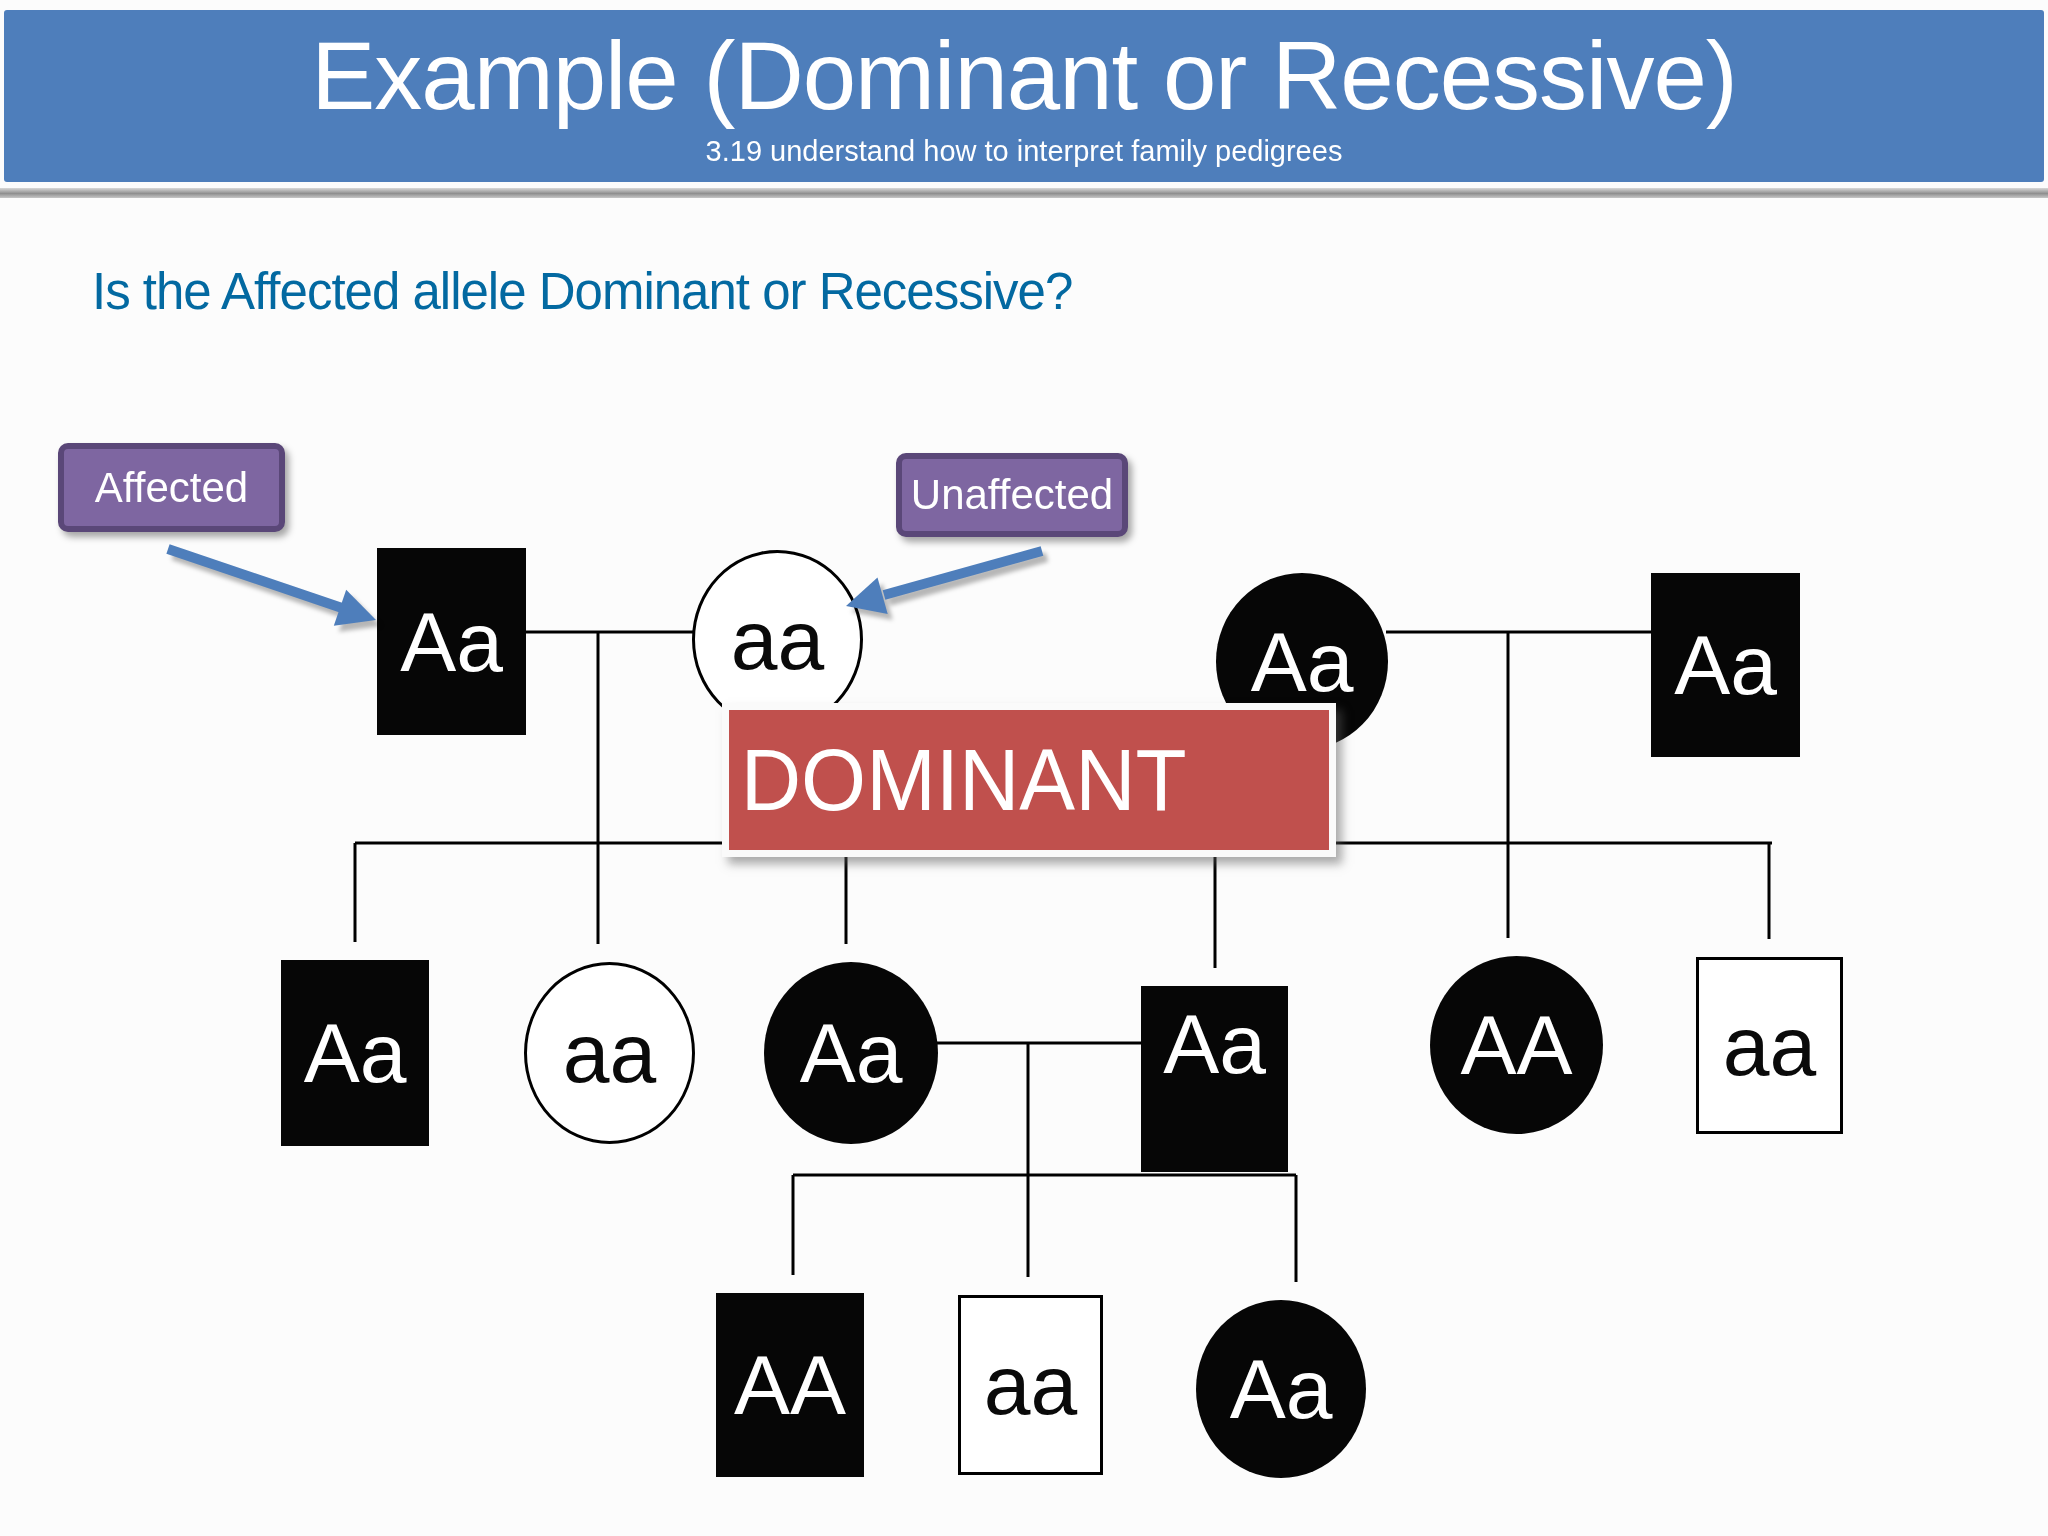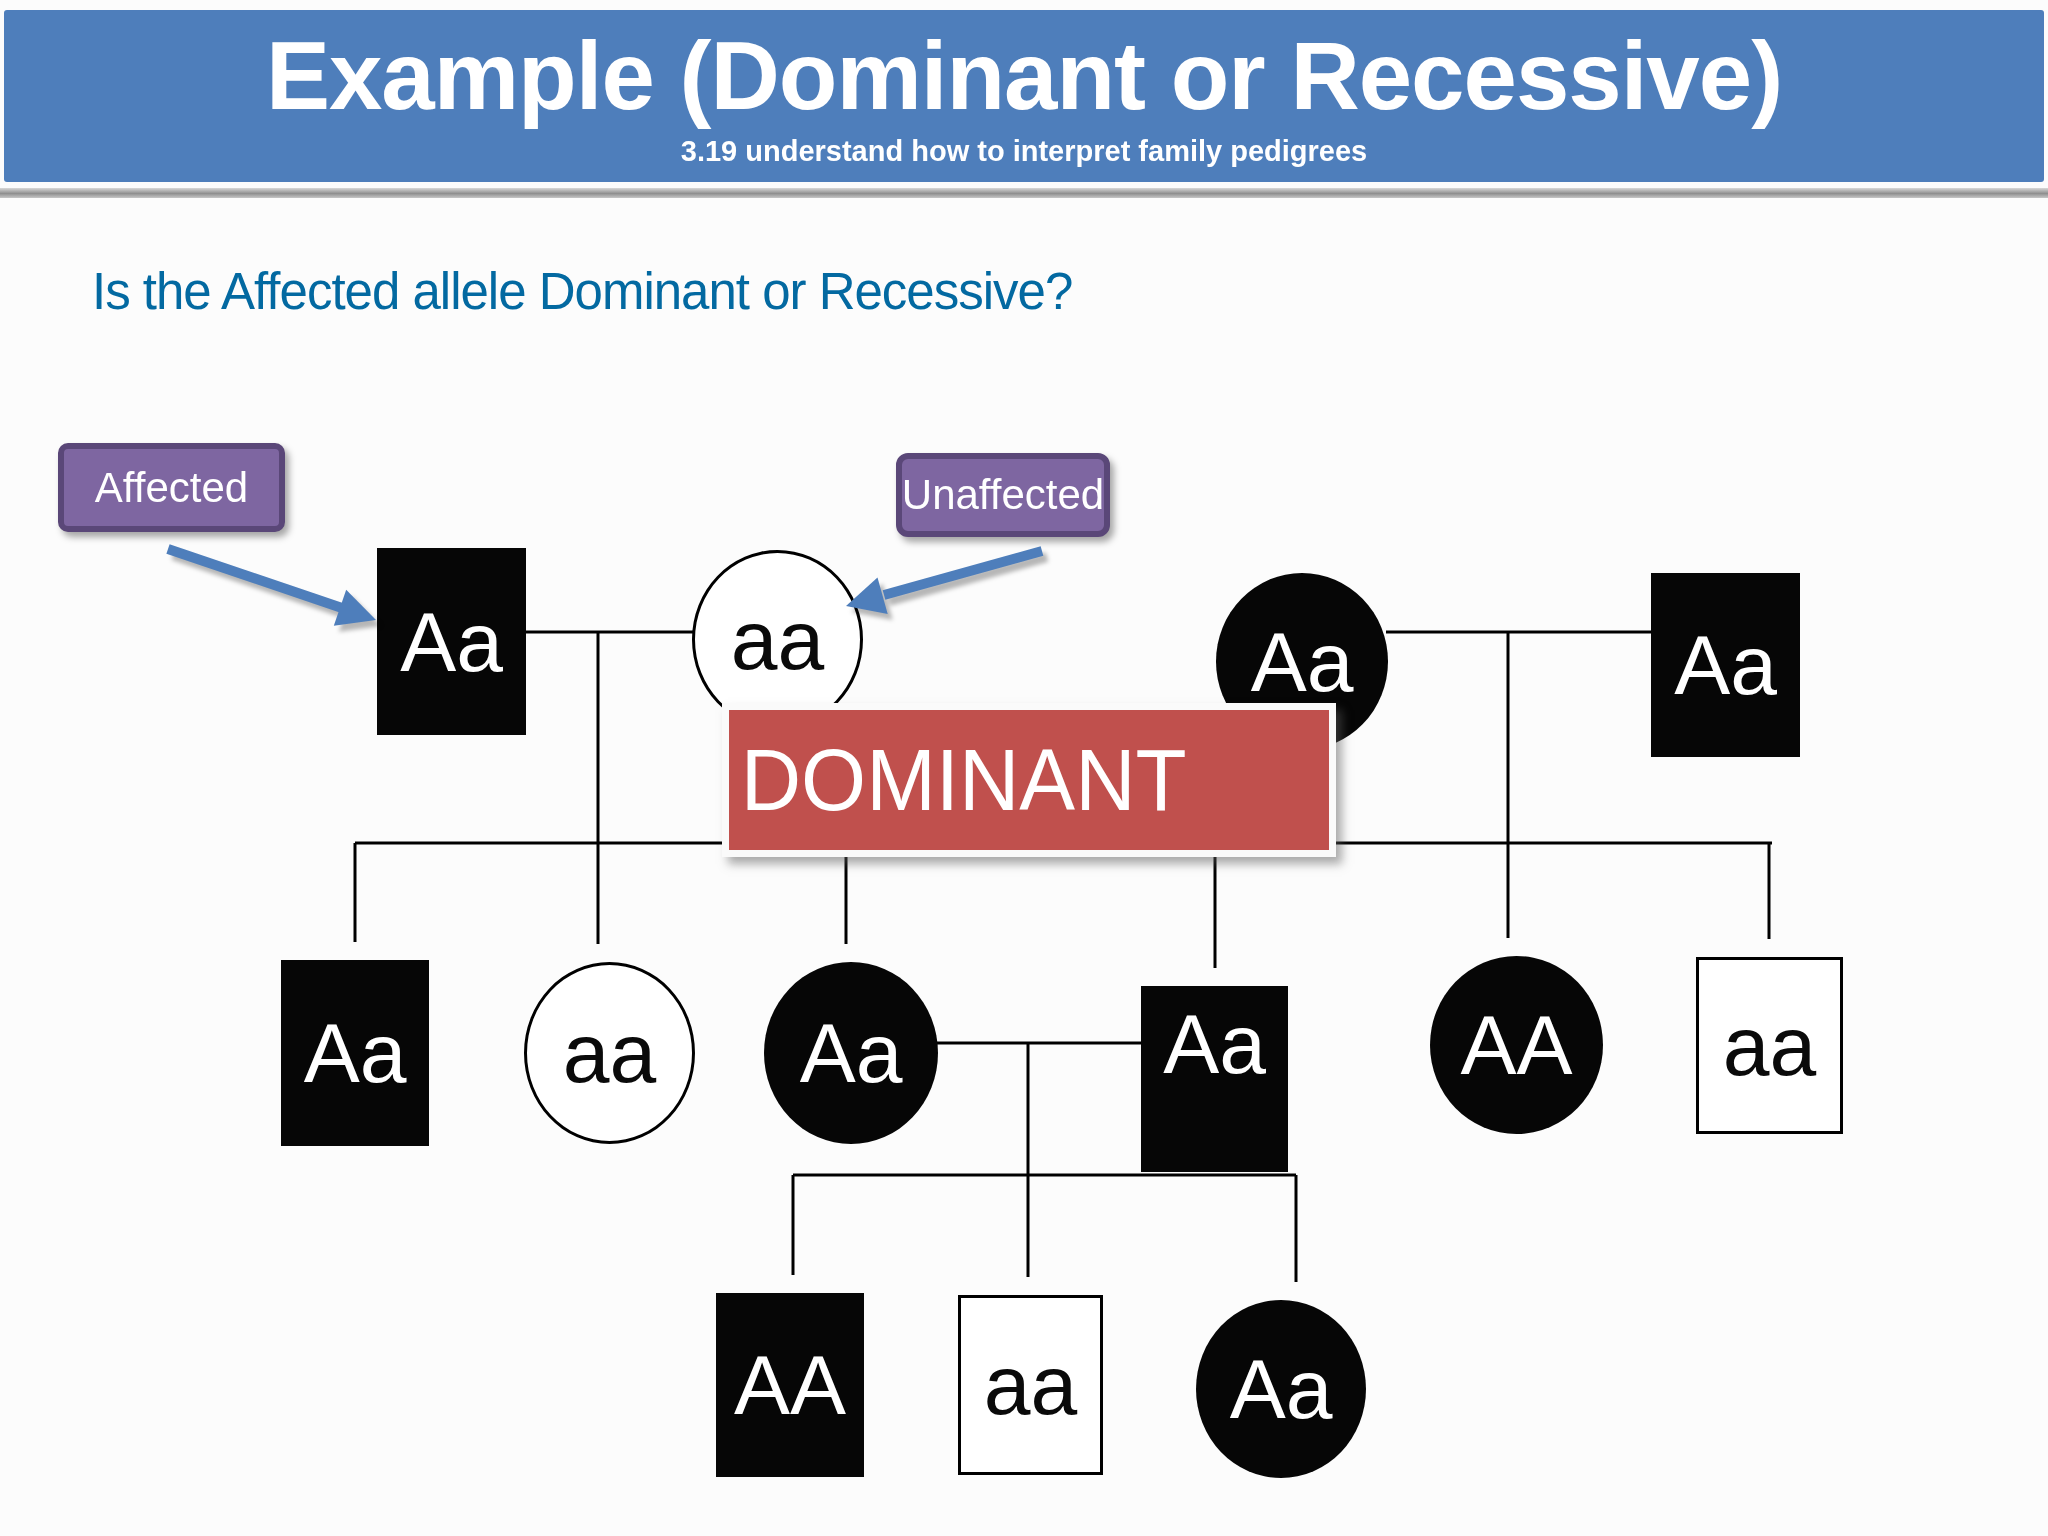--- a/index.html
+++ b/index.html
@@ -15,21 +15,21 @@
   html,body{margin:0;padding:0;}
   body{
     width:2048px;height:1536px;position:relative;overflow:hidden;
     background:#fcfcfc;
     font-family:"Liberation Sans", sans-serif;
   }
   .banner{
     position:absolute;left:4px;top:10px;width:2040px;height:172px;
     background:var(--header-blue);
     border-radius:3px;
-    display:flex;flex-direction:column;align-items:center;justify-content:flex-start;font-weight:bold;
+    display:flex;flex-direction:column;align-items:center;justify-content:flex-start;
   }
   .banner .title{
     color:#fff;font-size:96px;line-height:1.08;margin-top:14px;
     letter-spacing:-1px;white-space:nowrap;
   }
   .banner .subtitle{
     color:#fff;font-size:29px;line-height:1;margin-top:9px;white-space:nowrap;
   }
   .divider{
     position:absolute;left:0;top:188px;width:2048px;height:10px;
@@ -42,21 +42,21 @@
   .tag{
     position:absolute;
     background:var(--label-purple);
     border:6px solid var(--label-purple-border);
     border-radius:10px;
     box-shadow:4px 5px 7px rgba(0,0,0,0.35);
     display:flex;align-items:center;justify-content:center;
     color:#fff;font-size:42px;box-sizing:border-box;white-space:nowrap;
   }
   .tag.affected{left:58px;top:443px;width:227px;height:89px;}
-  .tag.unaffected{left:896px;top:453px;width:214px;height:84px;border-radius:12px;}
+  .tag.unaffected{left:896px;top:453px;width:232px;height:84px;}
   svg.overlay{position:absolute;left:0;top:0;z-index:1;}
   .member{
     position:absolute;z-index:2;box-sizing:border-box;
     display:flex;align-items:center;justify-content:center;
     font-size:84px;line-height:1;margin-top:20px;
   }
   .member.square{border-radius:0;}
   .member.circle{border-radius:50%;}
   .member.affected{background:var(--affected-fill);color:#fff;}
   .member.unaffected{background:var(--unaffected-fill);color:#0a0a0a;border:3px solid #000;}

